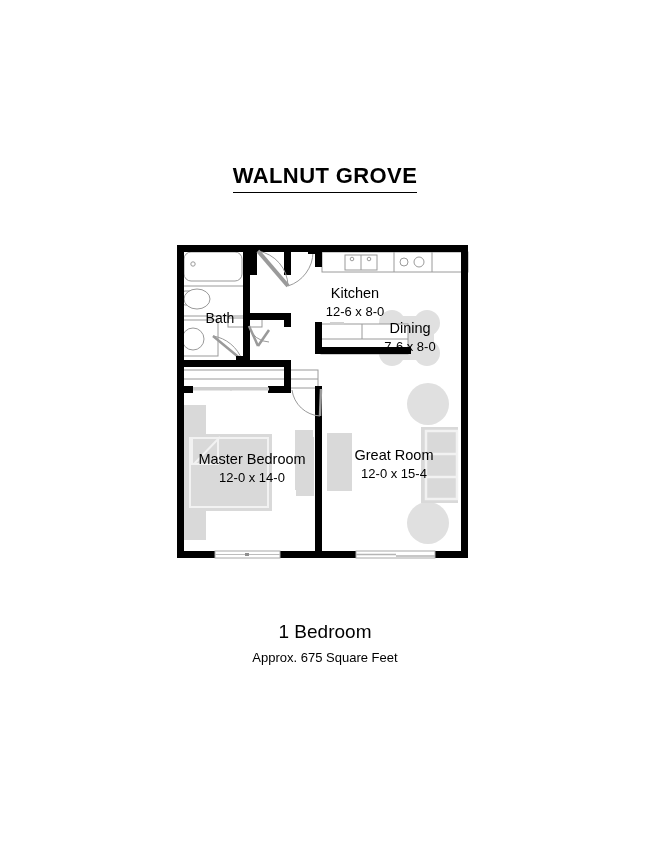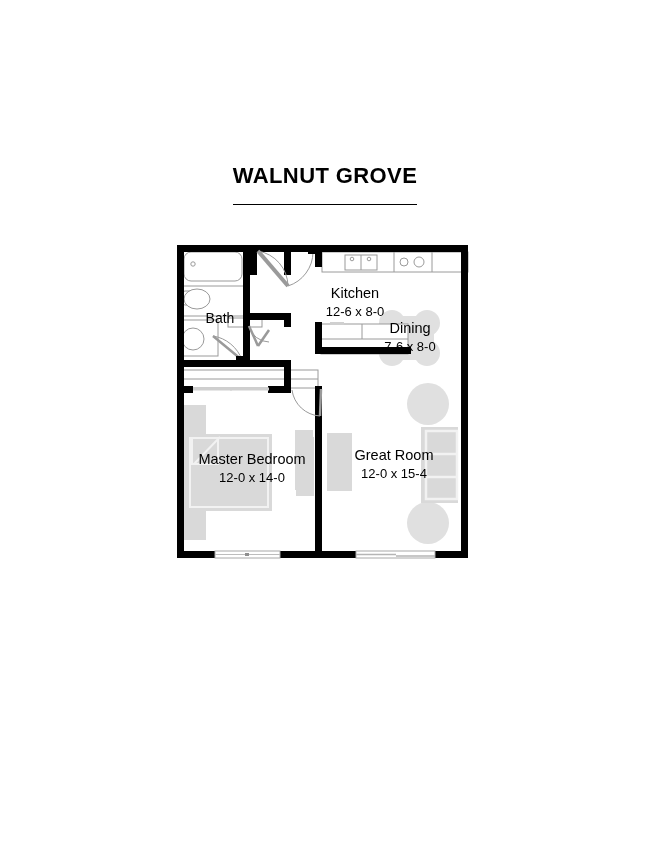--- a/index.html
+++ b/index.html
@@ -29,21 +29,21 @@
     top: 163px;
     width: 650px;
     text-align: center;
   }
   #plan-title {
     display: inline-block;
     font-size: 22px;
     font-weight: bold;
     letter-spacing: 0.4px;
     line-height: 26px;
-    padding-bottom: 15px;
+    padding-bottom: 3px;
     border-bottom: 1.6px solid #000;
   }
 
   
   #plan-caption-block {
     position: absolute;
     left: 0;
     top: 620px;
     width: 650px;
     text-align: center;
@@ -240,14 +240,18 @@
         <text x="224" y="222" font-size="14.5">Great Room</text>
         <text x="224" y="240" font-size="13">12-0 x 15-4</text>
 
         <text x="82" y="226" font-size="14.5">Master Bedroom</text>
         <text x="82" y="244" font-size="13">12-0 x 14-0</text>
       </g>
 
     </svg>
   </div>
 
+  <div id="plan-caption-block">
+    <div id="caption-primary">1 Bedroom</div>
+    <div id="caption-secondary">Approx. 675 Square Feet</div>
+  </div>
 
 </div>
 
 </body></html>

